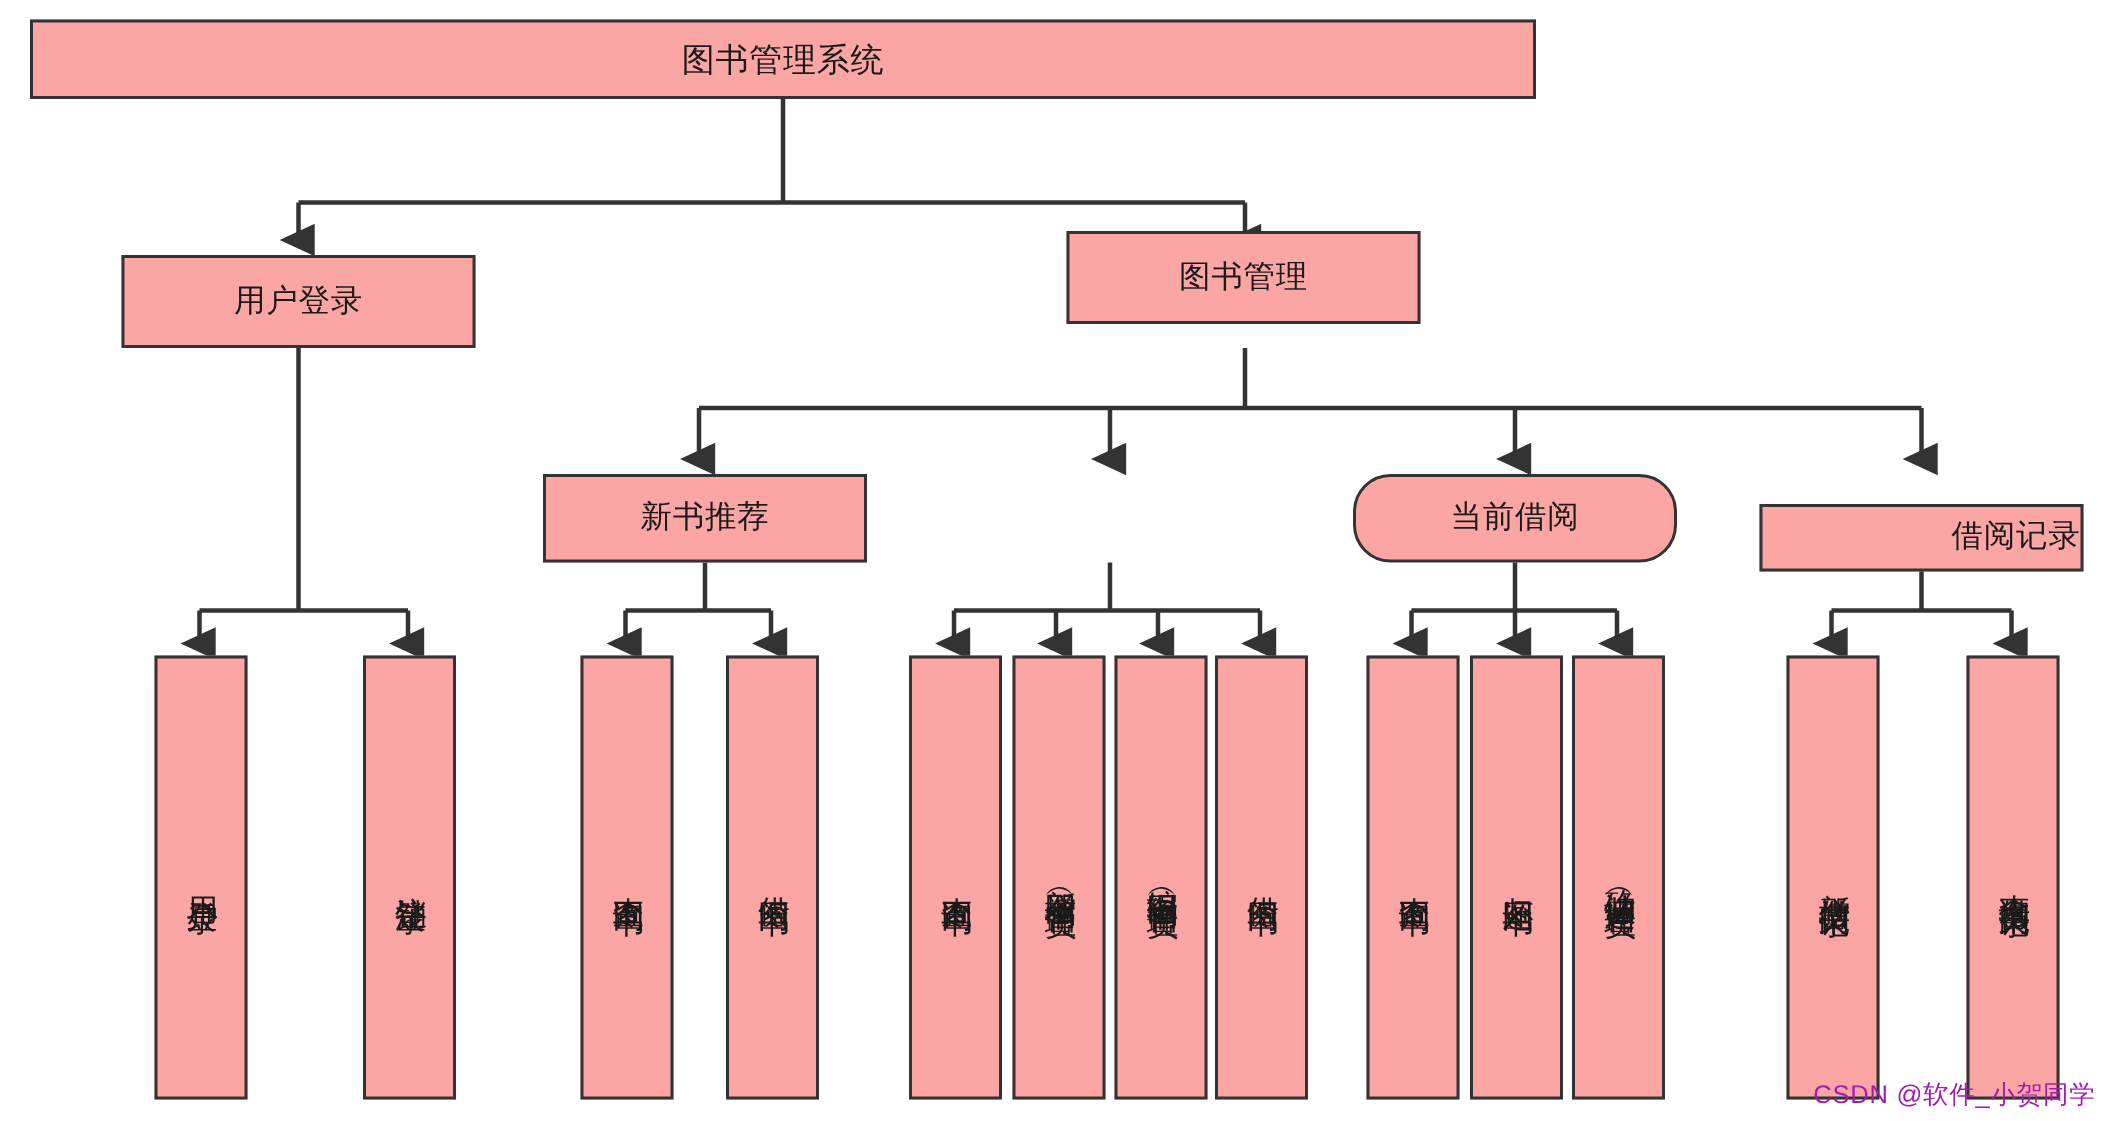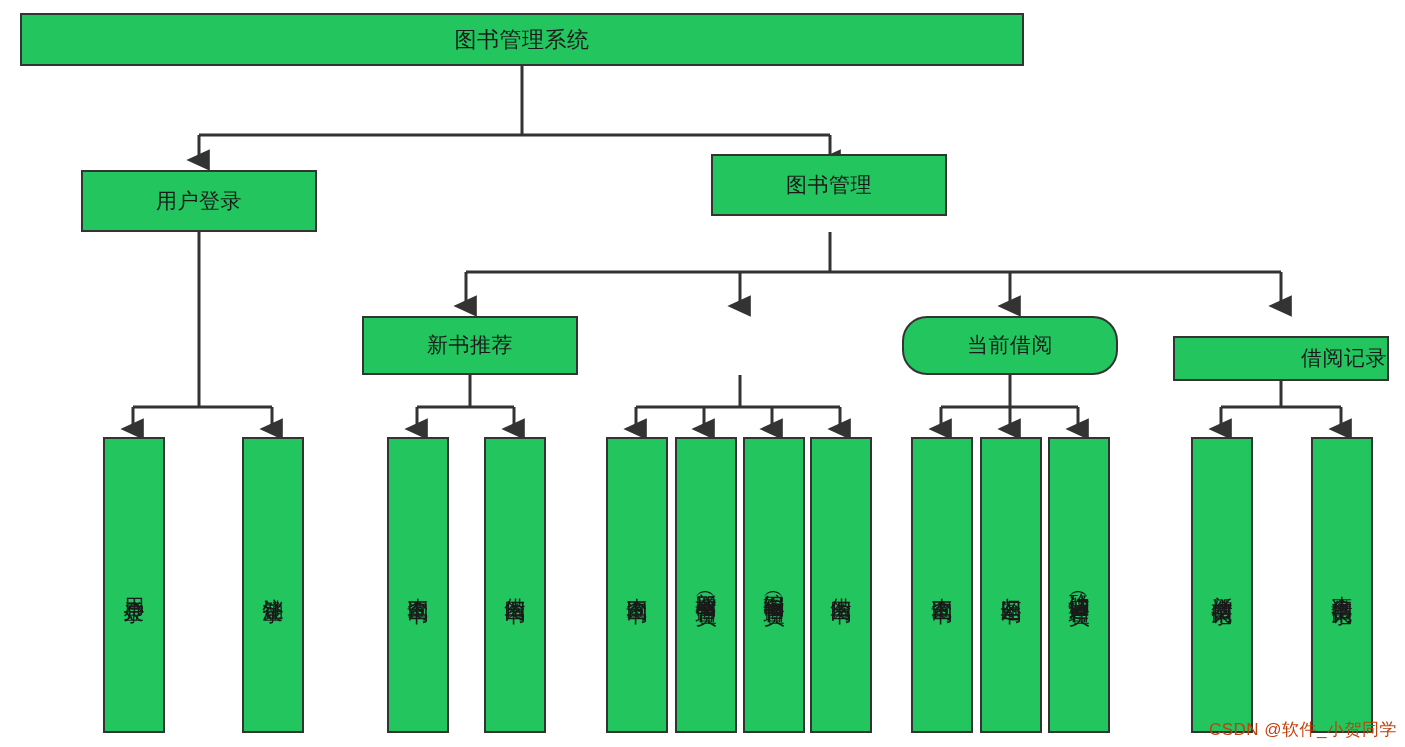--- a/index.html
+++ b/index.html
@@ -21,21 +21,21 @@
     position: absolute;
     left: 0;
     top: 0;
     width: 1405px;
     height: 747px;
     pointer-events: none;
   }
   .node {
     position: absolute;
     box-sizing: border-box;
-    background: #22c55e;
+    background: #fca5a5;
     border: 2.5px solid #333333;
     display: flex;
     align-items: center;
     justify-content: center;
     color: #1a1a1a;
   }
   .node .label {
     display: block;
     text-align: center;
     line-height: 1.18;
@@ -59,21 +59,21 @@
     font-size: 21px;
     line-height: 1.05;
     letter-spacing: 2px;
     white-space: nowrap;
   }
   #watermark {
     position: absolute;
     right: 8px;
     bottom: 6px;
     font-size: 17px;
-    color: #c2410c;
+    color: #a21caf;
     white-space: nowrap;
     letter-spacing: 0.5px;
   }
 </style>
 </head>
 <body>
 
 <div id="canvas">
 
   <svg id="edges" viewBox="0 0 1405 747" xmlns="http://www.w3.org/2000/svg">

